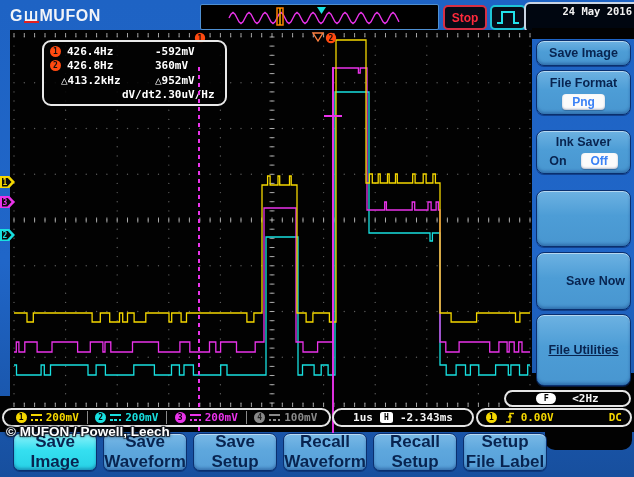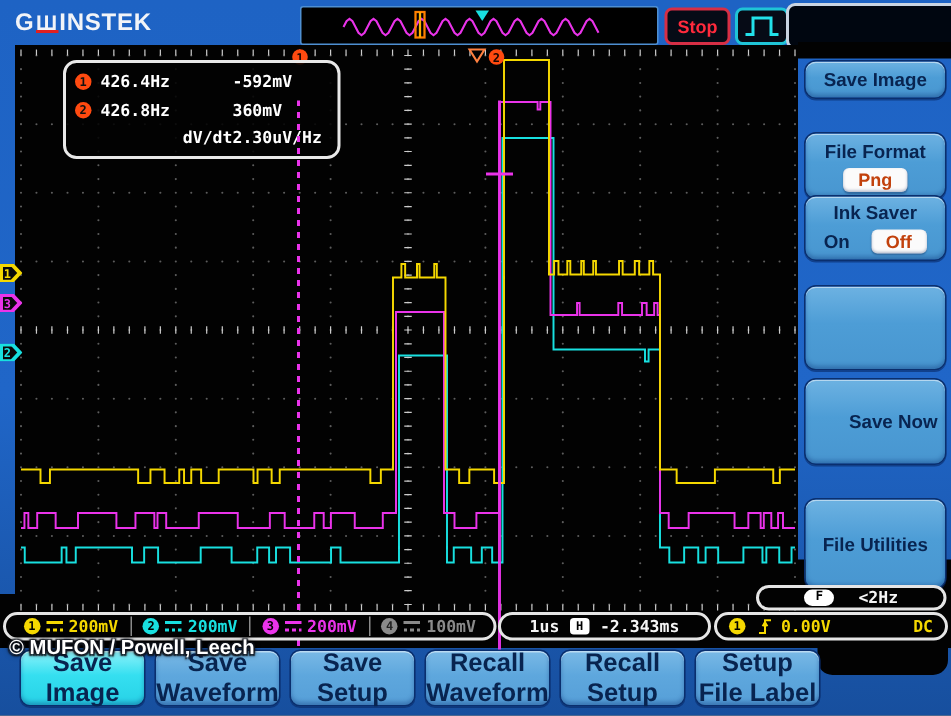--- a/index.html
+++ b/index.html
@@ -51,21 +51,21 @@
   .chantag .inner{position:absolute;left:1.5px;top:1.5px;right:4px;bottom:1.5px;background:#0a0a0a;
     clip-path:polygon(0 0,58% 0,100% 50%,58% 100%,0 100%);}
   .chantag span{position:relative;z-index:1;width:10px;text-align:center;font-size:8px;font-weight:bold;
     font-family:"DejaVu Sans Mono",monospace;}
 
   
   .sbtn{left:536px;width:95px;border-radius:8px;background:linear-gradient(180deg,#6db2e2 0%,#4d9dd6 45%,#4896d0 100%);
     border:1px solid #0a2f6e;box-shadow:inset 0 1px 0 rgba(255,255,255,.5),inset 0 -2px 3px rgba(6,40,110,.35),0 1px 0 rgba(8,40,100,.6);
     color:#082450;font-weight:bold;font-size:12.5px;display:flex;flex-direction:column;align-items:center;justify-content:center;
     gap:4px;box-sizing:border-box;cursor:pointer;}
-  .pillw{background:#fbfbfb;border-radius:4px;padding:1px 10px;color:#c2410c;box-shadow:inset 0 -1px 2px rgba(0,30,90,.3),0 1px 1px rgba(0,20,60,.3);font-size:12px;}
+  .pillw{background:#fbfbfb;border-radius:4px;padding:1px 10px;color:#3b82f6;box-shadow:inset 0 -1px 2px rgba(0,30,90,.3),0 1px 1px rgba(0,20,60,.3);font-size:12px;}
   .onoff{display:flex;align-items:center;gap:14px;}
 
   
   .pill{background:#020202;border:2px solid #e5e5e5;border-radius:10px;display:flex;align-items:center;
     font-family:"DejaVu Sans Mono",monospace;font-weight:bold;font-size:11px;box-sizing:border-box;z-index:4;}
   .chpill{left:2px;top:408px;width:329px;height:19px;padding:0 4px;}
   .chgrp{display:flex;align-items:center;gap:4px;flex:1;justify-content:center;}
   .chgrp + .chgrp{border-left:1px solid #8a8a8a;}
   .ccirc{width:11px;height:11px;border-radius:50%;color:#000;font-size:8px;line-height:11px;text-align:center;flex:0 0 11px;}
   .coup{width:11px;height:7px;display:inline-block;position:relative;}
@@ -91,21 +91,21 @@
 
   .watermark{left:6px;top:424px;z-index:6;color:#fff;font-weight:bold;font-size:13.5px;
     text-shadow:1px 1px 1px #10141c,-1px -1px 1px #10141c,1px -1px 1px #10141c,-1px 1px 1px #10141c,0 0 4px #000;}
 </style>
 </head>
 <body>
 
 <div class="abs logo">
   <span>G</span>
     <span class="lw"><span>Ш</span><i></i></span>
-    <span>INSTEK</span>
+    <span>MUFON</span>
 </div>
 
 <div class="abs preview">
   <svg id="previewSvg" width="237" height="24">
       <path d="M28,13L28,13.0L30,9.1L32,7.5L34,9.1L36,13.0L38,16.9L40,18.5L42,16.9L44,13.0L46,9.1L48,7.5L50,9.1L52,13.0L54,16.9L56,18.5L58,16.9L60,13.0L62,9.1L64,7.5L66,9.1L68,13.0L70,16.9L72,18.5L74,16.9L76,13.0L78,9.1L80,7.5L82,9.1L84,13.0L86,16.9L88,18.5L90,16.9L92,13.0L94,9.1L96,7.5L98,9.1L100,13.0L102,16.9L104,18.5L106,16.9L108,13.0L110,9.1L112,7.5L114,9.1L116,13.0L118,16.9L120,18.5L122,16.9L124,13.0L126,9.1L128,7.5L130,9.1L132,13.0L134,16.9L136,18.5L138,16.9L140,13.0L142,9.1L144,7.5L146,9.1L148,13.0L150,16.9L152,18.5L154,16.9L156,13.0L158,9.1L160,7.5L162,9.1L164,13.0L166,16.9L168,18.5L170,16.9L172,13.0L174,9.1L176,7.5L178,9.1L180,13.0L182,16.9L184,18.5L186,16.9L188,13.0L190,9.1L192,7.5L194,9.1L196,13.0L198,16.9" stroke="#ea33ea" stroke-width="1.4" fill="none"></path>
       <rect x="76" y="3" width="6" height="17" fill="none" stroke="#ff8000" stroke-width="1.5"></rect>
       <line x1="79" y1="3" x2="79" y2="20" stroke="#ffb000" stroke-width="1.5"></line>
       <path d="M116,2 h9 l-4.5,7 z" fill="#18e0e0"></path>
     </svg>
 </div>
@@ -114,20 +114,21 @@
   <span>Stop</span>
 </div>
 
 <div class="abs pulsebox">
   <svg width="28" height="17">
     <polyline points="3,14 8,14 8,3 20,3 20,14 25,14" fill="none" stroke="#22e2ea" stroke-width="2"></polyline>
   </svg>
 </div>
 
 <div class="abs datetime">
+  <div>24 May 2016</div>
 </div>
 
 <div class="abs blackA"></div>
 <div class="abs blackB"></div>
 <div class="abs blackC"></div>
 <div class="abs blackD"></div>
 
 <div class="abs display">
   <svg id="waveSvg" width="522" height="400" style="position:absolute;left:0;top:0;z-index:1;">
       <path d="M4.0,7.0h0.01M4.0,16.1h0.01M4.0,25.3h0.01M4.0,34.4h0.01M4.0,43.6h0.01M4.0,52.7h0.01M4.0,61.9h0.01M4.0,71.0h0.01M4.0,80.2h0.01M4.0,89.4h0.01M4.0,98.5h0.01M4.0,107.7h0.01M4.0,116.8h0.01M4.0,126.0h0.01M4.0,135.1h0.01M4.0,144.3h0.01M4.0,153.4h0.01M4.0,162.6h0.01M4.0,171.7h0.01M4.0,180.9h0.01M4.0,190.0h0.01M4.0,199.2h0.01M4.0,208.3h0.01M4.0,217.5h0.01M4.0,226.6h0.01M4.0,235.8h0.01M4.0,244.9h0.01M4.0,254.1h0.01M4.0,263.2h0.01M4.0,272.4h0.01M4.0,281.5h0.01M4.0,290.7h0.01M4.0,299.8h0.01M4.0,308.9h0.01M4.0,318.1h0.01M4.0,327.2h0.01M4.0,336.4h0.01M4.0,345.5h0.01M4.0,354.7h0.01M4.0,363.8h0.01M4.0,373.0h0.01M55.6,7.0h0.01M55.6,16.1h0.01M55.6,25.3h0.01M55.6,34.4h0.01M55.6,43.6h0.01M55.6,52.7h0.01M55.6,61.9h0.01M55.6,71.0h0.01M55.6,80.2h0.01M55.6,89.4h0.01M55.6,98.5h0.01M55.6,107.7h0.01M55.6,116.8h0.01M55.6,126.0h0.01M55.6,135.1h0.01M55.6,144.3h0.01M55.6,153.4h0.01M55.6,162.6h0.01M55.6,171.7h0.01M55.6,180.9h0.01M55.6,190.0h0.01M55.6,199.2h0.01M55.6,208.3h0.01M55.6,217.5h0.01M55.6,226.6h0.01M55.6,235.8h0.01M55.6,244.9h0.01M55.6,254.1h0.01M55.6,263.2h0.01M55.6,272.4h0.01M55.6,281.5h0.01M55.6,290.7h0.01M55.6,299.8h0.01M55.6,308.9h0.01M55.6,318.1h0.01M55.6,327.2h0.01M55.6,336.4h0.01M55.6,345.5h0.01M55.6,354.7h0.01M55.6,363.8h0.01M55.6,373.0h0.01M107.2,7.0h0.01M107.2,16.1h0.01M107.2,25.3h0.01M107.2,34.4h0.01M107.2,43.6h0.01M107.2,52.7h0.01M107.2,61.9h0.01M107.2,71.0h0.01M107.2,80.2h0.01M107.2,89.4h0.01M107.2,98.5h0.01M107.2,107.7h0.01M107.2,116.8h0.01M107.2,126.0h0.01M107.2,135.1h0.01M107.2,144.3h0.01M107.2,153.4h0.01M107.2,162.6h0.01M107.2,171.7h0.01M107.2,180.9h0.01M107.2,190.0h0.01M107.2,199.2h0.01M107.2,208.3h0.01M107.2,217.5h0.01M107.2,226.6h0.01M107.2,235.8h0.01M107.2,244.9h0.01M107.2,254.1h0.01M107.2,263.2h0.01M107.2,272.4h0.01M107.2,281.5h0.01M107.2,290.7h0.01M107.2,299.8h0.01M107.2,308.9h0.01M107.2,318.1h0.01M107.2,327.2h0.01M107.2,336.4h0.01M107.2,345.5h0.01M107.2,354.7h0.01M107.2,363.8h0.01M107.2,373.0h0.01M158.8,7.0h0.01M158.8,16.1h0.01M158.8,25.3h0.01M158.8,34.4h0.01M158.8,43.6h0.01M158.8,52.7h0.01M158.8,61.9h0.01M158.8,71.0h0.01M158.8,80.2h0.01M158.8,89.4h0.01M158.8,98.5h0.01M158.8,107.7h0.01M158.8,116.8h0.01M158.8,126.0h0.01M158.8,135.1h0.01M158.8,144.3h0.01M158.8,153.4h0.01M158.8,162.6h0.01M158.8,171.7h0.01M158.8,180.9h0.01M158.8,190.0h0.01M158.8,199.2h0.01M158.8,208.3h0.01M158.8,217.5h0.01M158.8,226.6h0.01M158.8,235.8h0.01M158.8,244.9h0.01M158.8,254.1h0.01M158.8,263.2h0.01M158.8,272.4h0.01M158.8,281.5h0.01M158.8,290.7h0.01M158.8,299.8h0.01M158.8,308.9h0.01M158.8,318.1h0.01M158.8,327.2h0.01M158.8,336.4h0.01M158.8,345.5h0.01M158.8,354.7h0.01M158.8,363.8h0.01M158.8,373.0h0.01M210.4,7.0h0.01M210.4,16.1h0.01M210.4,25.3h0.01M210.4,34.4h0.01M210.4,43.6h0.01M210.4,52.7h0.01M210.4,61.9h0.01M210.4,71.0h0.01M210.4,80.2h0.01M210.4,89.4h0.01M210.4,98.5h0.01M210.4,107.7h0.01M210.4,116.8h0.01M210.4,126.0h0.01M210.4,135.1h0.01M210.4,144.3h0.01M210.4,153.4h0.01M210.4,162.6h0.01M210.4,171.7h0.01M210.4,180.9h0.01M210.4,190.0h0.01M210.4,199.2h0.01M210.4,208.3h0.01M210.4,217.5h0.01M210.4,226.6h0.01M210.4,235.8h0.01M210.4,244.9h0.01M210.4,254.1h0.01M210.4,263.2h0.01M210.4,272.4h0.01M210.4,281.5h0.01M210.4,290.7h0.01M210.4,299.8h0.01M210.4,308.9h0.01M210.4,318.1h0.01M210.4,327.2h0.01M210.4,336.4h0.01M210.4,345.5h0.01M210.4,354.7h0.01M210.4,363.8h0.01M210.4,373.0h0.01M262.0,7.0h0.01M262.0,16.1h0.01M262.0,25.3h0.01M262.0,34.4h0.01M262.0,43.6h0.01M262.0,52.7h0.01M262.0,61.9h0.01M262.0,71.0h0.01M262.0,80.2h0.01M262.0,89.4h0.01M262.0,98.5h0.01M262.0,107.7h0.01M262.0,116.8h0.01M262.0,126.0h0.01M262.0,135.1h0.01M262.0,144.3h0.01M262.0,153.4h0.01M262.0,162.6h0.01M262.0,171.7h0.01M262.0,180.9h0.01M262.0,190.0h0.01M262.0,199.2h0.01M262.0,208.3h0.01M262.0,217.5h0.01M262.0,226.6h0.01M262.0,235.8h0.01M262.0,244.9h0.01M262.0,254.1h0.01M262.0,263.2h0.01M262.0,272.4h0.01M262.0,281.5h0.01M262.0,290.7h0.01M262.0,299.8h0.01M262.0,308.9h0.01M262.0,318.1h0.01M262.0,327.2h0.01M262.0,336.4h0.01M262.0,345.5h0.01M262.0,354.7h0.01M262.0,363.8h0.01M262.0,373.0h0.01M313.6,7.0h0.01M313.6,16.1h0.01M313.6,25.3h0.01M313.6,34.4h0.01M313.6,43.6h0.01M313.6,52.7h0.01M313.6,61.9h0.01M313.6,71.0h0.01M313.6,80.2h0.01M313.6,89.4h0.01M313.6,98.5h0.01M313.6,107.7h0.01M313.6,116.8h0.01M313.6,126.0h0.01M313.6,135.1h0.01M313.6,144.3h0.01M313.6,153.4h0.01M313.6,162.6h0.01M313.6,171.7h0.01M313.6,180.9h0.01M313.6,190.0h0.01M313.6,199.2h0.01M313.6,208.3h0.01M313.6,217.5h0.01M313.6,226.6h0.01M313.6,235.8h0.01M313.6,244.9h0.01M313.6,254.1h0.01M313.6,263.2h0.01M313.6,272.4h0.01M313.6,281.5h0.01M313.6,290.7h0.01M313.6,299.8h0.01M313.6,308.9h0.01M313.6,318.1h0.01M313.6,327.2h0.01M313.6,336.4h0.01M313.6,345.5h0.01M313.6,354.7h0.01M313.6,363.8h0.01M313.6,373.0h0.01M365.2,7.0h0.01M365.2,16.1h0.01M365.2,25.3h0.01M365.2,34.4h0.01M365.2,43.6h0.01M365.2,52.7h0.01M365.2,61.9h0.01M365.2,71.0h0.01M365.2,80.2h0.01M365.2,89.4h0.01M365.2,98.5h0.01M365.2,107.7h0.01M365.2,116.8h0.01M365.2,126.0h0.01M365.2,135.1h0.01M365.2,144.3h0.01M365.2,153.4h0.01M365.2,162.6h0.01M365.2,171.7h0.01M365.2,180.9h0.01M365.2,190.0h0.01M365.2,199.2h0.01M365.2,208.3h0.01M365.2,217.5h0.01M365.2,226.6h0.01M365.2,235.8h0.01M365.2,244.9h0.01M365.2,254.1h0.01M365.2,263.2h0.01M365.2,272.4h0.01M365.2,281.5h0.01M365.2,290.7h0.01M365.2,299.8h0.01M365.2,308.9h0.01M365.2,318.1h0.01M365.2,327.2h0.01M365.2,336.4h0.01M365.2,345.5h0.01M365.2,354.7h0.01M365.2,363.8h0.01M365.2,373.0h0.01M416.8,7.0h0.01M416.8,16.1h0.01M416.8,25.3h0.01M416.8,34.4h0.01M416.8,43.6h0.01M416.8,52.7h0.01M416.8,61.9h0.01M416.8,71.0h0.01M416.8,80.2h0.01M416.8,89.4h0.01M416.8,98.5h0.01M416.8,107.7h0.01M416.8,116.8h0.01M416.8,126.0h0.01M416.8,135.1h0.01M416.8,144.3h0.01M416.8,153.4h0.01M416.8,162.6h0.01M416.8,171.7h0.01M416.8,180.9h0.01M416.8,190.0h0.01M416.8,199.2h0.01M416.8,208.3h0.01M416.8,217.5h0.01M416.8,226.6h0.01M416.8,235.8h0.01M416.8,244.9h0.01M416.8,254.1h0.01M416.8,263.2h0.01M416.8,272.4h0.01M416.8,281.5h0.01M416.8,290.7h0.01M416.8,299.8h0.01M416.8,308.9h0.01M416.8,318.1h0.01M416.8,327.2h0.01M416.8,336.4h0.01M416.8,345.5h0.01M416.8,354.7h0.01M416.8,363.8h0.01M416.8,373.0h0.01M468.4,7.0h0.01M468.4,16.1h0.01M468.4,25.3h0.01M468.4,34.4h0.01M468.4,43.6h0.01M468.4,52.7h0.01M468.4,61.9h0.01M468.4,71.0h0.01M468.4,80.2h0.01M468.4,89.4h0.01M468.4,98.5h0.01M468.4,107.7h0.01M468.4,116.8h0.01M468.4,126.0h0.01M468.4,135.1h0.01M468.4,144.3h0.01M468.4,153.4h0.01M468.4,162.6h0.01M468.4,171.7h0.01M468.4,180.9h0.01M468.4,190.0h0.01M468.4,199.2h0.01M468.4,208.3h0.01M468.4,217.5h0.01M468.4,226.6h0.01M468.4,235.8h0.01M468.4,244.9h0.01M468.4,254.1h0.01M468.4,263.2h0.01M468.4,272.4h0.01M468.4,281.5h0.01M468.4,290.7h0.01M468.4,299.8h0.01M468.4,308.9h0.01M468.4,318.1h0.01M468.4,327.2h0.01M468.4,336.4h0.01M468.4,345.5h0.01M468.4,354.7h0.01M468.4,363.8h0.01M468.4,373.0h0.01M520.0,7.0h0.01M520.0,16.1h0.01M520.0,25.3h0.01M520.0,34.4h0.01M520.0,43.6h0.01M520.0,52.7h0.01M520.0,61.9h0.01M520.0,71.0h0.01M520.0,80.2h0.01M520.0,89.4h0.01M520.0,98.5h0.01M520.0,107.7h0.01M520.0,116.8h0.01M520.0,126.0h0.01M520.0,135.1h0.01M520.0,144.3h0.01M520.0,153.4h0.01M520.0,162.6h0.01M520.0,171.7h0.01M520.0,180.9h0.01M520.0,190.0h0.01M520.0,199.2h0.01M520.0,208.3h0.01M520.0,217.5h0.01M520.0,226.6h0.01M520.0,235.8h0.01M520.0,244.9h0.01M520.0,254.1h0.01M520.0,263.2h0.01M520.0,272.4h0.01M520.0,281.5h0.01M520.0,290.7h0.01M520.0,299.8h0.01M520.0,308.9h0.01M520.0,318.1h0.01M520.0,327.2h0.01M520.0,336.4h0.01M520.0,345.5h0.01M520.0,354.7h0.01M520.0,363.8h0.01M520.0,373.0h0.01M4.0,7.0h0.01M14.3,7.0h0.01M24.6,7.0h0.01M35.0,7.0h0.01M45.3,7.0h0.01M55.6,7.0h0.01M65.9,7.0h0.01M76.2,7.0h0.01M86.6,7.0h0.01M96.9,7.0h0.01M107.2,7.0h0.01M117.5,7.0h0.01M127.8,7.0h0.01M138.2,7.0h0.01M148.5,7.0h0.01M158.8,7.0h0.01M169.1,7.0h0.01M179.4,7.0h0.01M189.8,7.0h0.01M200.1,7.0h0.01M210.4,7.0h0.01M220.7,7.0h0.01M231.0,7.0h0.01M241.4,7.0h0.01M251.7,7.0h0.01M262.0,7.0h0.01M272.3,7.0h0.01M282.6,7.0h0.01M293.0,7.0h0.01M303.3,7.0h0.01M313.6,7.0h0.01M323.9,7.0h0.01M334.2,7.0h0.01M344.6,7.0h0.01M354.9,7.0h0.01M365.2,7.0h0.01M375.5,7.0h0.01M385.8,7.0h0.01M396.2,7.0h0.01M406.5,7.0h0.01M416.8,7.0h0.01M427.1,7.0h0.01M437.4,7.0h0.01M447.8,7.0h0.01M458.1,7.0h0.01M468.4,7.0h0.01M478.7,7.0h0.01M489.0,7.0h0.01M499.4,7.0h0.01M509.7,7.0h0.01M520.0,7.0h0.01M4.0,52.8h0.01M14.3,52.8h0.01M24.6,52.8h0.01M35.0,52.8h0.01M45.3,52.8h0.01M55.6,52.8h0.01M65.9,52.8h0.01M76.2,52.8h0.01M86.6,52.8h0.01M96.9,52.8h0.01M107.2,52.8h0.01M117.5,52.8h0.01M127.8,52.8h0.01M138.2,52.8h0.01M148.5,52.8h0.01M158.8,52.8h0.01M169.1,52.8h0.01M179.4,52.8h0.01M189.8,52.8h0.01M200.1,52.8h0.01M210.4,52.8h0.01M220.7,52.8h0.01M231.0,52.8h0.01M241.4,52.8h0.01M251.7,52.8h0.01M262.0,52.8h0.01M272.3,52.8h0.01M282.6,52.8h0.01M293.0,52.8h0.01M303.3,52.8h0.01M313.6,52.8h0.01M323.9,52.8h0.01M334.2,52.8h0.01M344.6,52.8h0.01M354.9,52.8h0.01M365.2,52.8h0.01M375.5,52.8h0.01M385.8,52.8h0.01M396.2,52.8h0.01M406.5,52.8h0.01M416.8,52.8h0.01M427.1,52.8h0.01M437.4,52.8h0.01M447.8,52.8h0.01M458.1,52.8h0.01M468.4,52.8h0.01M478.7,52.8h0.01M489.0,52.8h0.01M499.4,52.8h0.01M509.7,52.8h0.01M520.0,52.8h0.01M4.0,98.5h0.01M14.3,98.5h0.01M24.6,98.5h0.01M35.0,98.5h0.01M45.3,98.5h0.01M55.6,98.5h0.01M65.9,98.5h0.01M76.2,98.5h0.01M86.6,98.5h0.01M96.9,98.5h0.01M107.2,98.5h0.01M117.5,98.5h0.01M127.8,98.5h0.01M138.2,98.5h0.01M148.5,98.5h0.01M158.8,98.5h0.01M169.1,98.5h0.01M179.4,98.5h0.01M189.8,98.5h0.01M200.1,98.5h0.01M210.4,98.5h0.01M220.7,98.5h0.01M231.0,98.5h0.01M241.4,98.5h0.01M251.7,98.5h0.01M262.0,98.5h0.01M272.3,98.5h0.01M282.6,98.5h0.01M293.0,98.5h0.01M303.3,98.5h0.01M313.6,98.5h0.01M323.9,98.5h0.01M334.2,98.5h0.01M344.6,98.5h0.01M354.9,98.5h0.01M365.2,98.5h0.01M375.5,98.5h0.01M385.8,98.5h0.01M396.2,98.5h0.01M406.5,98.5h0.01M416.8,98.5h0.01M427.1,98.5h0.01M437.4,98.5h0.01M447.8,98.5h0.01M458.1,98.5h0.01M468.4,98.5h0.01M478.7,98.5h0.01M489.0,98.5h0.01M499.4,98.5h0.01M509.7,98.5h0.01M520.0,98.5h0.01M4.0,144.3h0.01M14.3,144.3h0.01M24.6,144.3h0.01M35.0,144.3h0.01M45.3,144.3h0.01M55.6,144.3h0.01M65.9,144.3h0.01M76.2,144.3h0.01M86.6,144.3h0.01M96.9,144.3h0.01M107.2,144.3h0.01M117.5,144.3h0.01M127.8,144.3h0.01M138.2,144.3h0.01M148.5,144.3h0.01M158.8,144.3h0.01M169.1,144.3h0.01M179.4,144.3h0.01M189.8,144.3h0.01M200.1,144.3h0.01M210.4,144.3h0.01M220.7,144.3h0.01M231.0,144.3h0.01M241.4,144.3h0.01M251.7,144.3h0.01M262.0,144.3h0.01M272.3,144.3h0.01M282.6,144.3h0.01M293.0,144.3h0.01M303.3,144.3h0.01M313.6,144.3h0.01M323.9,144.3h0.01M334.2,144.3h0.01M344.6,144.3h0.01M354.9,144.3h0.01M365.2,144.3h0.01M375.5,144.3h0.01M385.8,144.3h0.01M396.2,144.3h0.01M406.5,144.3h0.01M416.8,144.3h0.01M427.1,144.3h0.01M437.4,144.3h0.01M447.8,144.3h0.01M458.1,144.3h0.01M468.4,144.3h0.01M478.7,144.3h0.01M489.0,144.3h0.01M499.4,144.3h0.01M509.7,144.3h0.01M520.0,144.3h0.01M4.0,190.0h0.01M14.3,190.0h0.01M24.6,190.0h0.01M35.0,190.0h0.01M45.3,190.0h0.01M55.6,190.0h0.01M65.9,190.0h0.01M76.2,190.0h0.01M86.6,190.0h0.01M96.9,190.0h0.01M107.2,190.0h0.01M117.5,190.0h0.01M127.8,190.0h0.01M138.2,190.0h0.01M148.5,190.0h0.01M158.8,190.0h0.01M169.1,190.0h0.01M179.4,190.0h0.01M189.8,190.0h0.01M200.1,190.0h0.01M210.4,190.0h0.01M220.7,190.0h0.01M231.0,190.0h0.01M241.4,190.0h0.01M251.7,190.0h0.01M262.0,190.0h0.01M272.3,190.0h0.01M282.6,190.0h0.01M293.0,190.0h0.01M303.3,190.0h0.01M313.6,190.0h0.01M323.9,190.0h0.01M334.2,190.0h0.01M344.6,190.0h0.01M354.9,190.0h0.01M365.2,190.0h0.01M375.5,190.0h0.01M385.8,190.0h0.01M396.2,190.0h0.01M406.5,190.0h0.01M416.8,190.0h0.01M427.1,190.0h0.01M437.4,190.0h0.01M447.8,190.0h0.01M458.1,190.0h0.01M468.4,190.0h0.01M478.7,190.0h0.01M489.0,190.0h0.01M499.4,190.0h0.01M509.7,190.0h0.01M520.0,190.0h0.01M4.0,235.8h0.01M14.3,235.8h0.01M24.6,235.8h0.01M35.0,235.8h0.01M45.3,235.8h0.01M55.6,235.8h0.01M65.9,235.8h0.01M76.2,235.8h0.01M86.6,235.8h0.01M96.9,235.8h0.01M107.2,235.8h0.01M117.5,235.8h0.01M127.8,235.8h0.01M138.2,235.8h0.01M148.5,235.8h0.01M158.8,235.8h0.01M169.1,235.8h0.01M179.4,235.8h0.01M189.8,235.8h0.01M200.1,235.8h0.01M210.4,235.8h0.01M220.7,235.8h0.01M231.0,235.8h0.01M241.4,235.8h0.01M251.7,235.8h0.01M262.0,235.8h0.01M272.3,235.8h0.01M282.6,235.8h0.01M293.0,235.8h0.01M303.3,235.8h0.01M313.6,235.8h0.01M323.9,235.8h0.01M334.2,235.8h0.01M344.6,235.8h0.01M354.9,235.8h0.01M365.2,235.8h0.01M375.5,235.8h0.01M385.8,235.8h0.01M396.2,235.8h0.01M406.5,235.8h0.01M416.8,235.8h0.01M427.1,235.8h0.01M437.4,235.8h0.01M447.8,235.8h0.01M458.1,235.8h0.01M468.4,235.8h0.01M478.7,235.8h0.01M489.0,235.8h0.01M499.4,235.8h0.01M509.7,235.8h0.01M520.0,235.8h0.01M4.0,281.5h0.01M14.3,281.5h0.01M24.6,281.5h0.01M35.0,281.5h0.01M45.3,281.5h0.01M55.6,281.5h0.01M65.9,281.5h0.01M76.2,281.5h0.01M86.6,281.5h0.01M96.9,281.5h0.01M107.2,281.5h0.01M117.5,281.5h0.01M127.8,281.5h0.01M138.2,281.5h0.01M148.5,281.5h0.01M158.8,281.5h0.01M169.1,281.5h0.01M179.4,281.5h0.01M189.8,281.5h0.01M200.1,281.5h0.01M210.4,281.5h0.01M220.7,281.5h0.01M231.0,281.5h0.01M241.4,281.5h0.01M251.7,281.5h0.01M262.0,281.5h0.01M272.3,281.5h0.01M282.6,281.5h0.01M293.0,281.5h0.01M303.3,281.5h0.01M313.6,281.5h0.01M323.9,281.5h0.01M334.2,281.5h0.01M344.6,281.5h0.01M354.9,281.5h0.01M365.2,281.5h0.01M375.5,281.5h0.01M385.8,281.5h0.01M396.2,281.5h0.01M406.5,281.5h0.01M416.8,281.5h0.01M427.1,281.5h0.01M437.4,281.5h0.01M447.8,281.5h0.01M458.1,281.5h0.01M468.4,281.5h0.01M478.7,281.5h0.01M489.0,281.5h0.01M499.4,281.5h0.01M509.7,281.5h0.01M520.0,281.5h0.01M4.0,327.3h0.01M14.3,327.3h0.01M24.6,327.3h0.01M35.0,327.3h0.01M45.3,327.3h0.01M55.6,327.3h0.01M65.9,327.3h0.01M76.2,327.3h0.01M86.6,327.3h0.01M96.9,327.3h0.01M107.2,327.3h0.01M117.5,327.3h0.01M127.8,327.3h0.01M138.2,327.3h0.01M148.5,327.3h0.01M158.8,327.3h0.01M169.1,327.3h0.01M179.4,327.3h0.01M189.8,327.3h0.01M200.1,327.3h0.01M210.4,327.3h0.01M220.7,327.3h0.01M231.0,327.3h0.01M241.4,327.3h0.01M251.7,327.3h0.01M262.0,327.3h0.01M272.3,327.3h0.01M282.6,327.3h0.01M293.0,327.3h0.01M303.3,327.3h0.01M313.6,327.3h0.01M323.9,327.3h0.01M334.2,327.3h0.01M344.6,327.3h0.01M354.9,327.3h0.01M365.2,327.3h0.01M375.5,327.3h0.01M385.8,327.3h0.01M396.2,327.3h0.01M406.5,327.3h0.01M416.8,327.3h0.01M427.1,327.3h0.01M437.4,327.3h0.01M447.8,327.3h0.01M458.1,327.3h0.01M468.4,327.3h0.01M478.7,327.3h0.01M489.0,327.3h0.01M499.4,327.3h0.01M509.7,327.3h0.01M520.0,327.3h0.01M4.0,373.0h0.01M14.3,373.0h0.01M24.6,373.0h0.01M35.0,373.0h0.01M45.3,373.0h0.01M55.6,373.0h0.01M65.9,373.0h0.01M76.2,373.0h0.01M86.6,373.0h0.01M96.9,373.0h0.01M107.2,373.0h0.01M117.5,373.0h0.01M127.8,373.0h0.01M138.2,373.0h0.01M148.5,373.0h0.01M158.8,373.0h0.01M169.1,373.0h0.01M179.4,373.0h0.01M189.8,373.0h0.01M200.1,373.0h0.01M210.4,373.0h0.01M220.7,373.0h0.01M231.0,373.0h0.01M241.4,373.0h0.01M251.7,373.0h0.01M262.0,373.0h0.01M272.3,373.0h0.01M282.6,373.0h0.01M293.0,373.0h0.01M303.3,373.0h0.01M313.6,373.0h0.01M323.9,373.0h0.01M334.2,373.0h0.01M344.6,373.0h0.01M354.9,373.0h0.01M365.2,373.0h0.01M375.5,373.0h0.01M385.8,373.0h0.01M396.2,373.0h0.01M406.5,373.0h0.01M416.8,373.0h0.01M427.1,373.0h0.01M437.4,373.0h0.01M447.8,373.0h0.01M458.1,373.0h0.01M468.4,373.0h0.01M478.7,373.0h0.01M489.0,373.0h0.01M499.4,373.0h0.01M509.7,373.0h0.01M520.0,373.0h0.01" stroke="#5c5c5c" stroke-width="1.4" stroke-linecap="round" fill="none"></path>
@@ -149,20 +150,25 @@
       <span class="freqc">426.4Hz</span>
       <span>-592mV</span>
     </div>
     <div class="mrow">
       <span class="cnum">2</span>
       <span class="freqc">426.8Hz</span>
       <span>360mV</span>
     </div>
     <div class="mrow">
       <span class="sp"></span>
+      <span class="freqc" style="flex-basis:94px;width:94px;margin-left:-6px;">△413.2kHz</span>
+      <span>△952mV</span>
+    </div>
+    <div class="mrow">
+      <span class="sp"></span>
       <span class="lbl">dV/dt</span>
       <span>2.30uV/Hz</span>
     </div>
   </div>
 
   <div class="abs cursor cursor1"></div>
   <div class="abs cursor cursor2"></div>
 </div>
 
 <div class="abs chantag" style="left:0;top:176px;background:#f5d800;">
@@ -174,38 +180,38 @@
     <span style="color:#ea33ea;">3</span>
 </div>
 <div class="abs chantag" style="left:0;top:229px;background:#18e0e0;">
   <span class="inner"></span>
     <span style="color:#18e0e0;">2</span>
 </div>
 
 <div class="abs sbtn" style="top:40px;height:26px;">
   <span>Save Image</span>
 </div>
-<div class="abs sbtn" style="top:70px;height:45px;margin-top:18px;">
+<div class="abs sbtn" style="top:70px;height:45px;">
   <span>File Format</span>
   <span class="pillw">Png</span>
 </div>
 <div class="abs sbtn" style="top:130px;height:44px;">
   <span>Ink Saver</span>
   <span class="onoff">
     <span>On</span>
     <span class="pillw">Off</span>
   </span>
 </div>
 <div class="abs sbtn" style="top:190px;height:57px;">
   <span></span>
 </div>
 <div class="abs sbtn" style="top:252px;height:58px;padding-left:24px;">
   <span>Save Now</span>
 </div>
-<div class="abs sbtn" style="top:332px;height:61px;">
+<div class="abs sbtn" style="top:314px;height:72px;text-decoration:underline;">
   <span>File Utilities</span>
 </div>
 
 <div class="abs pill chpill">
   <span class="chgrp ch1c">
     <span class="ccirc">1</span>
     <span class="coup"></span>
     <span>200mV</span>
   </span>
   <span class="chgrp ch2c">

